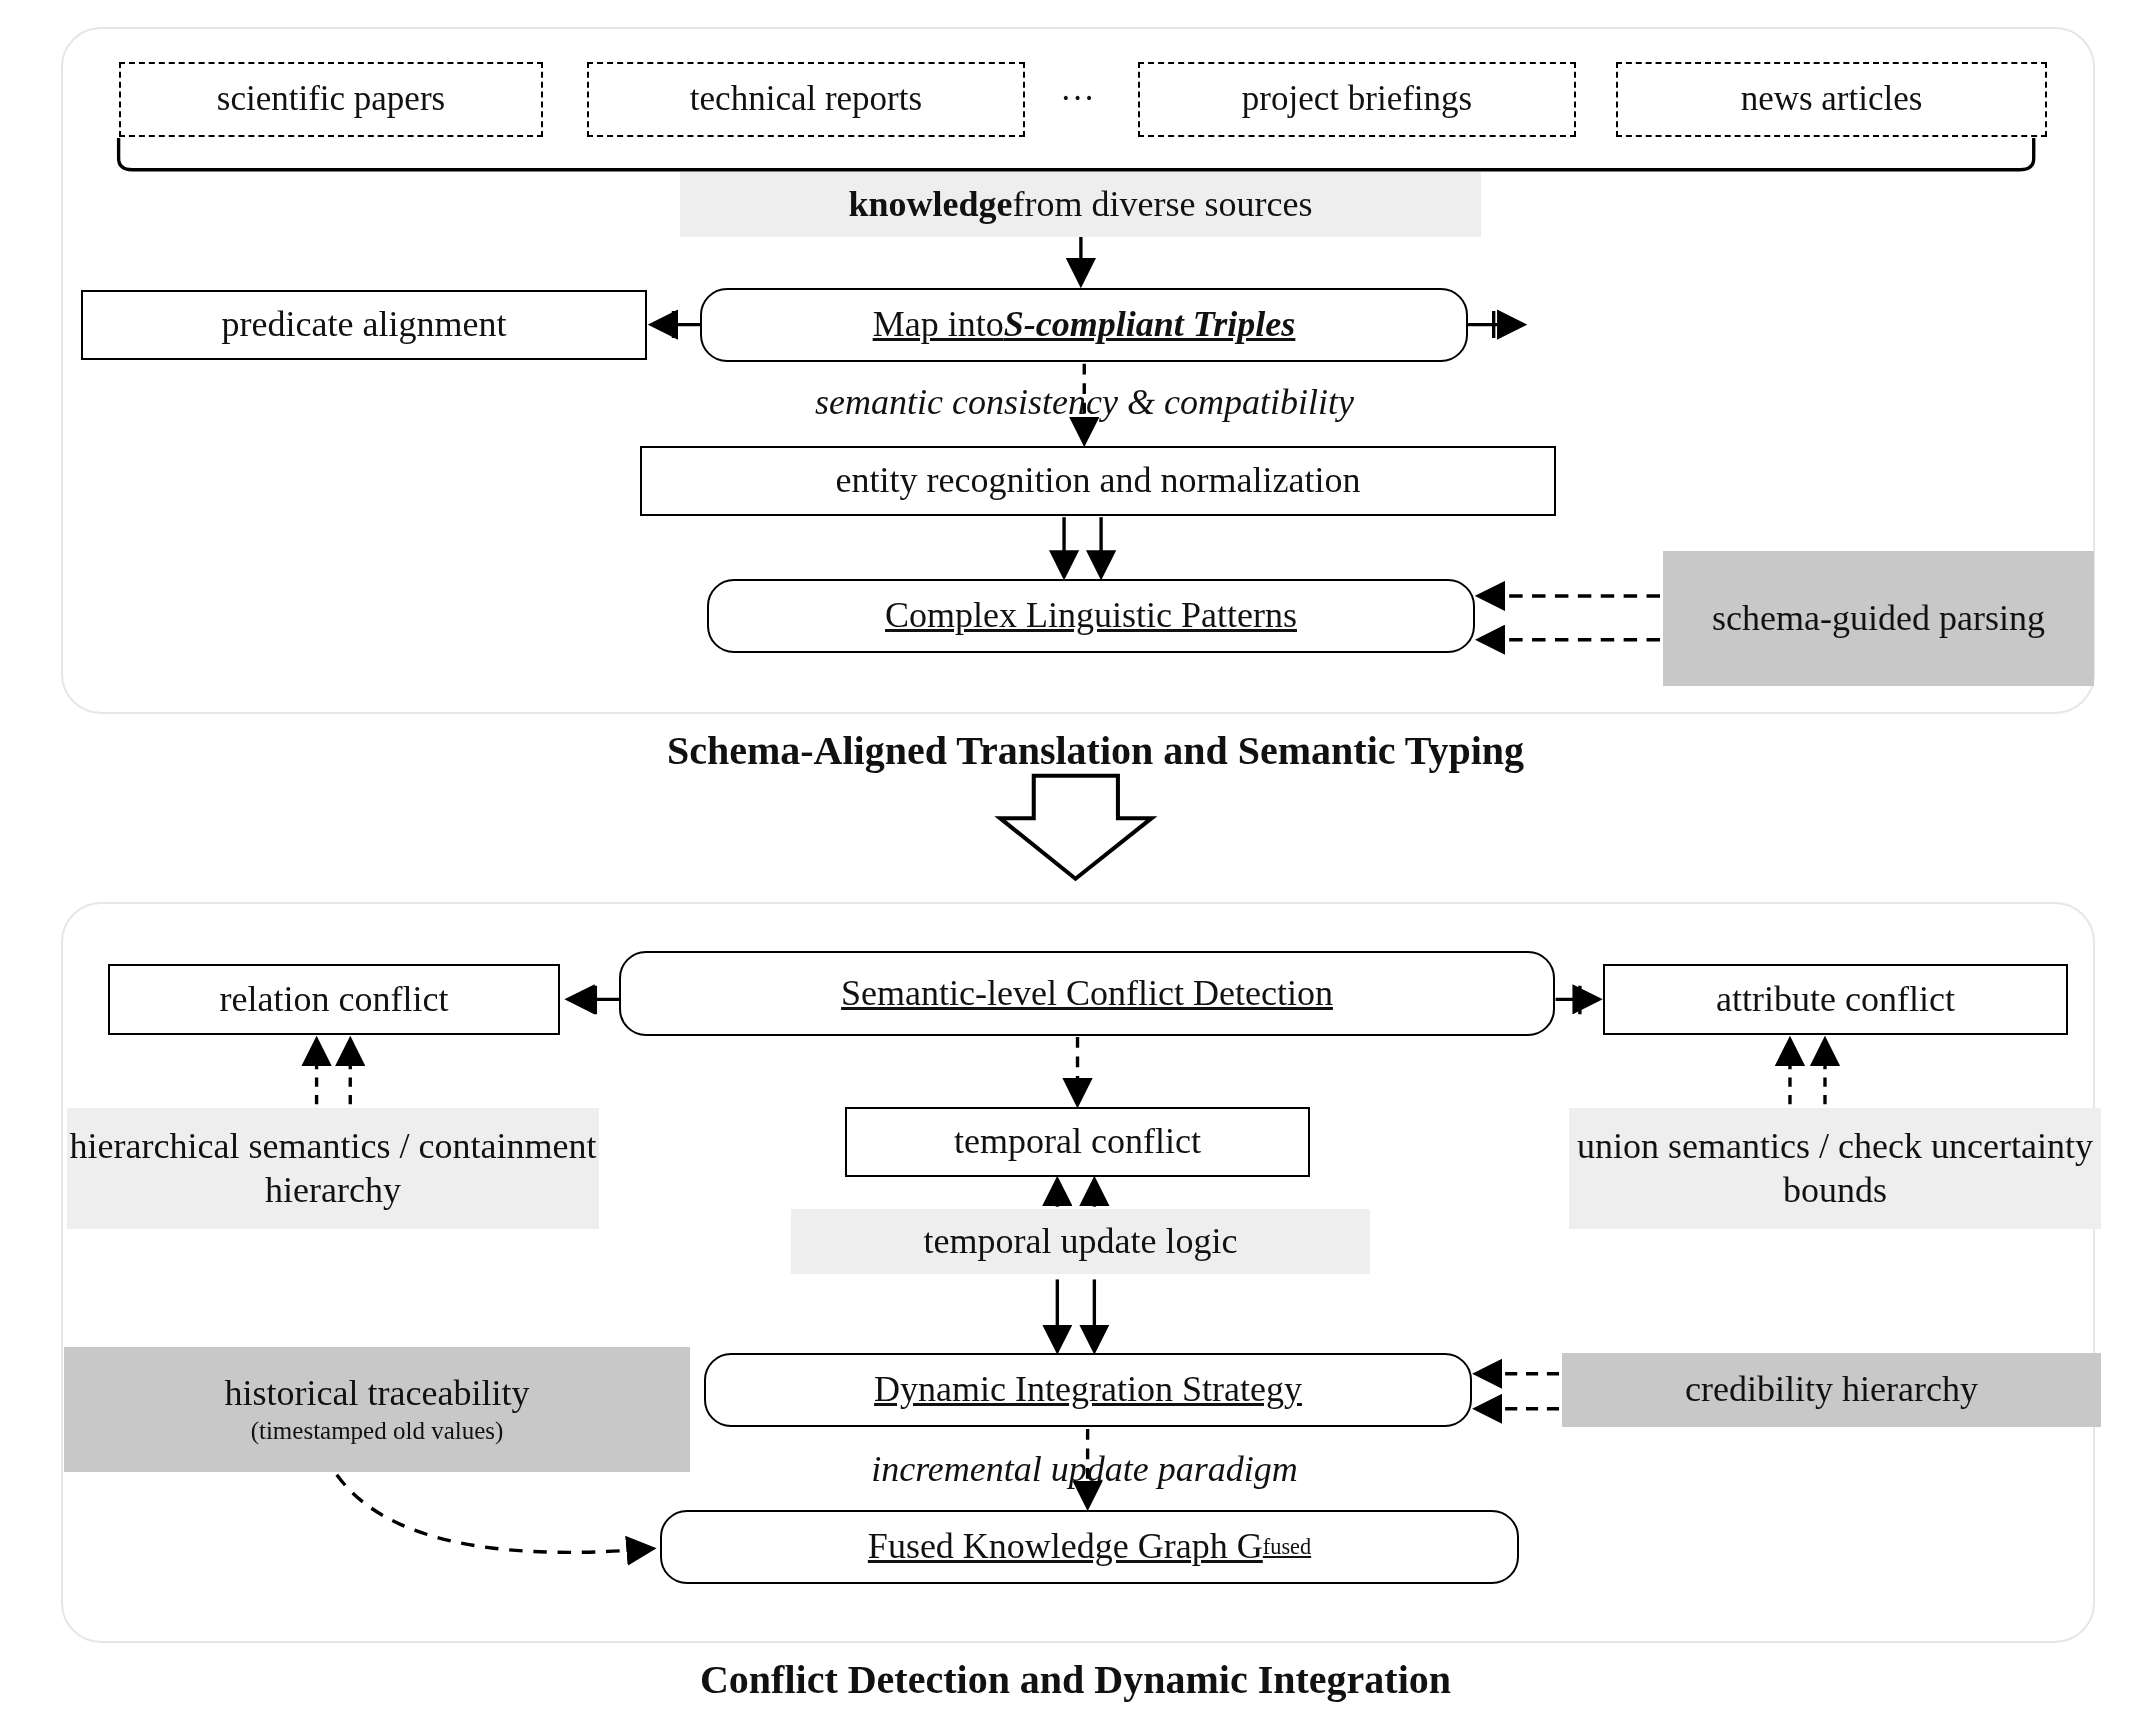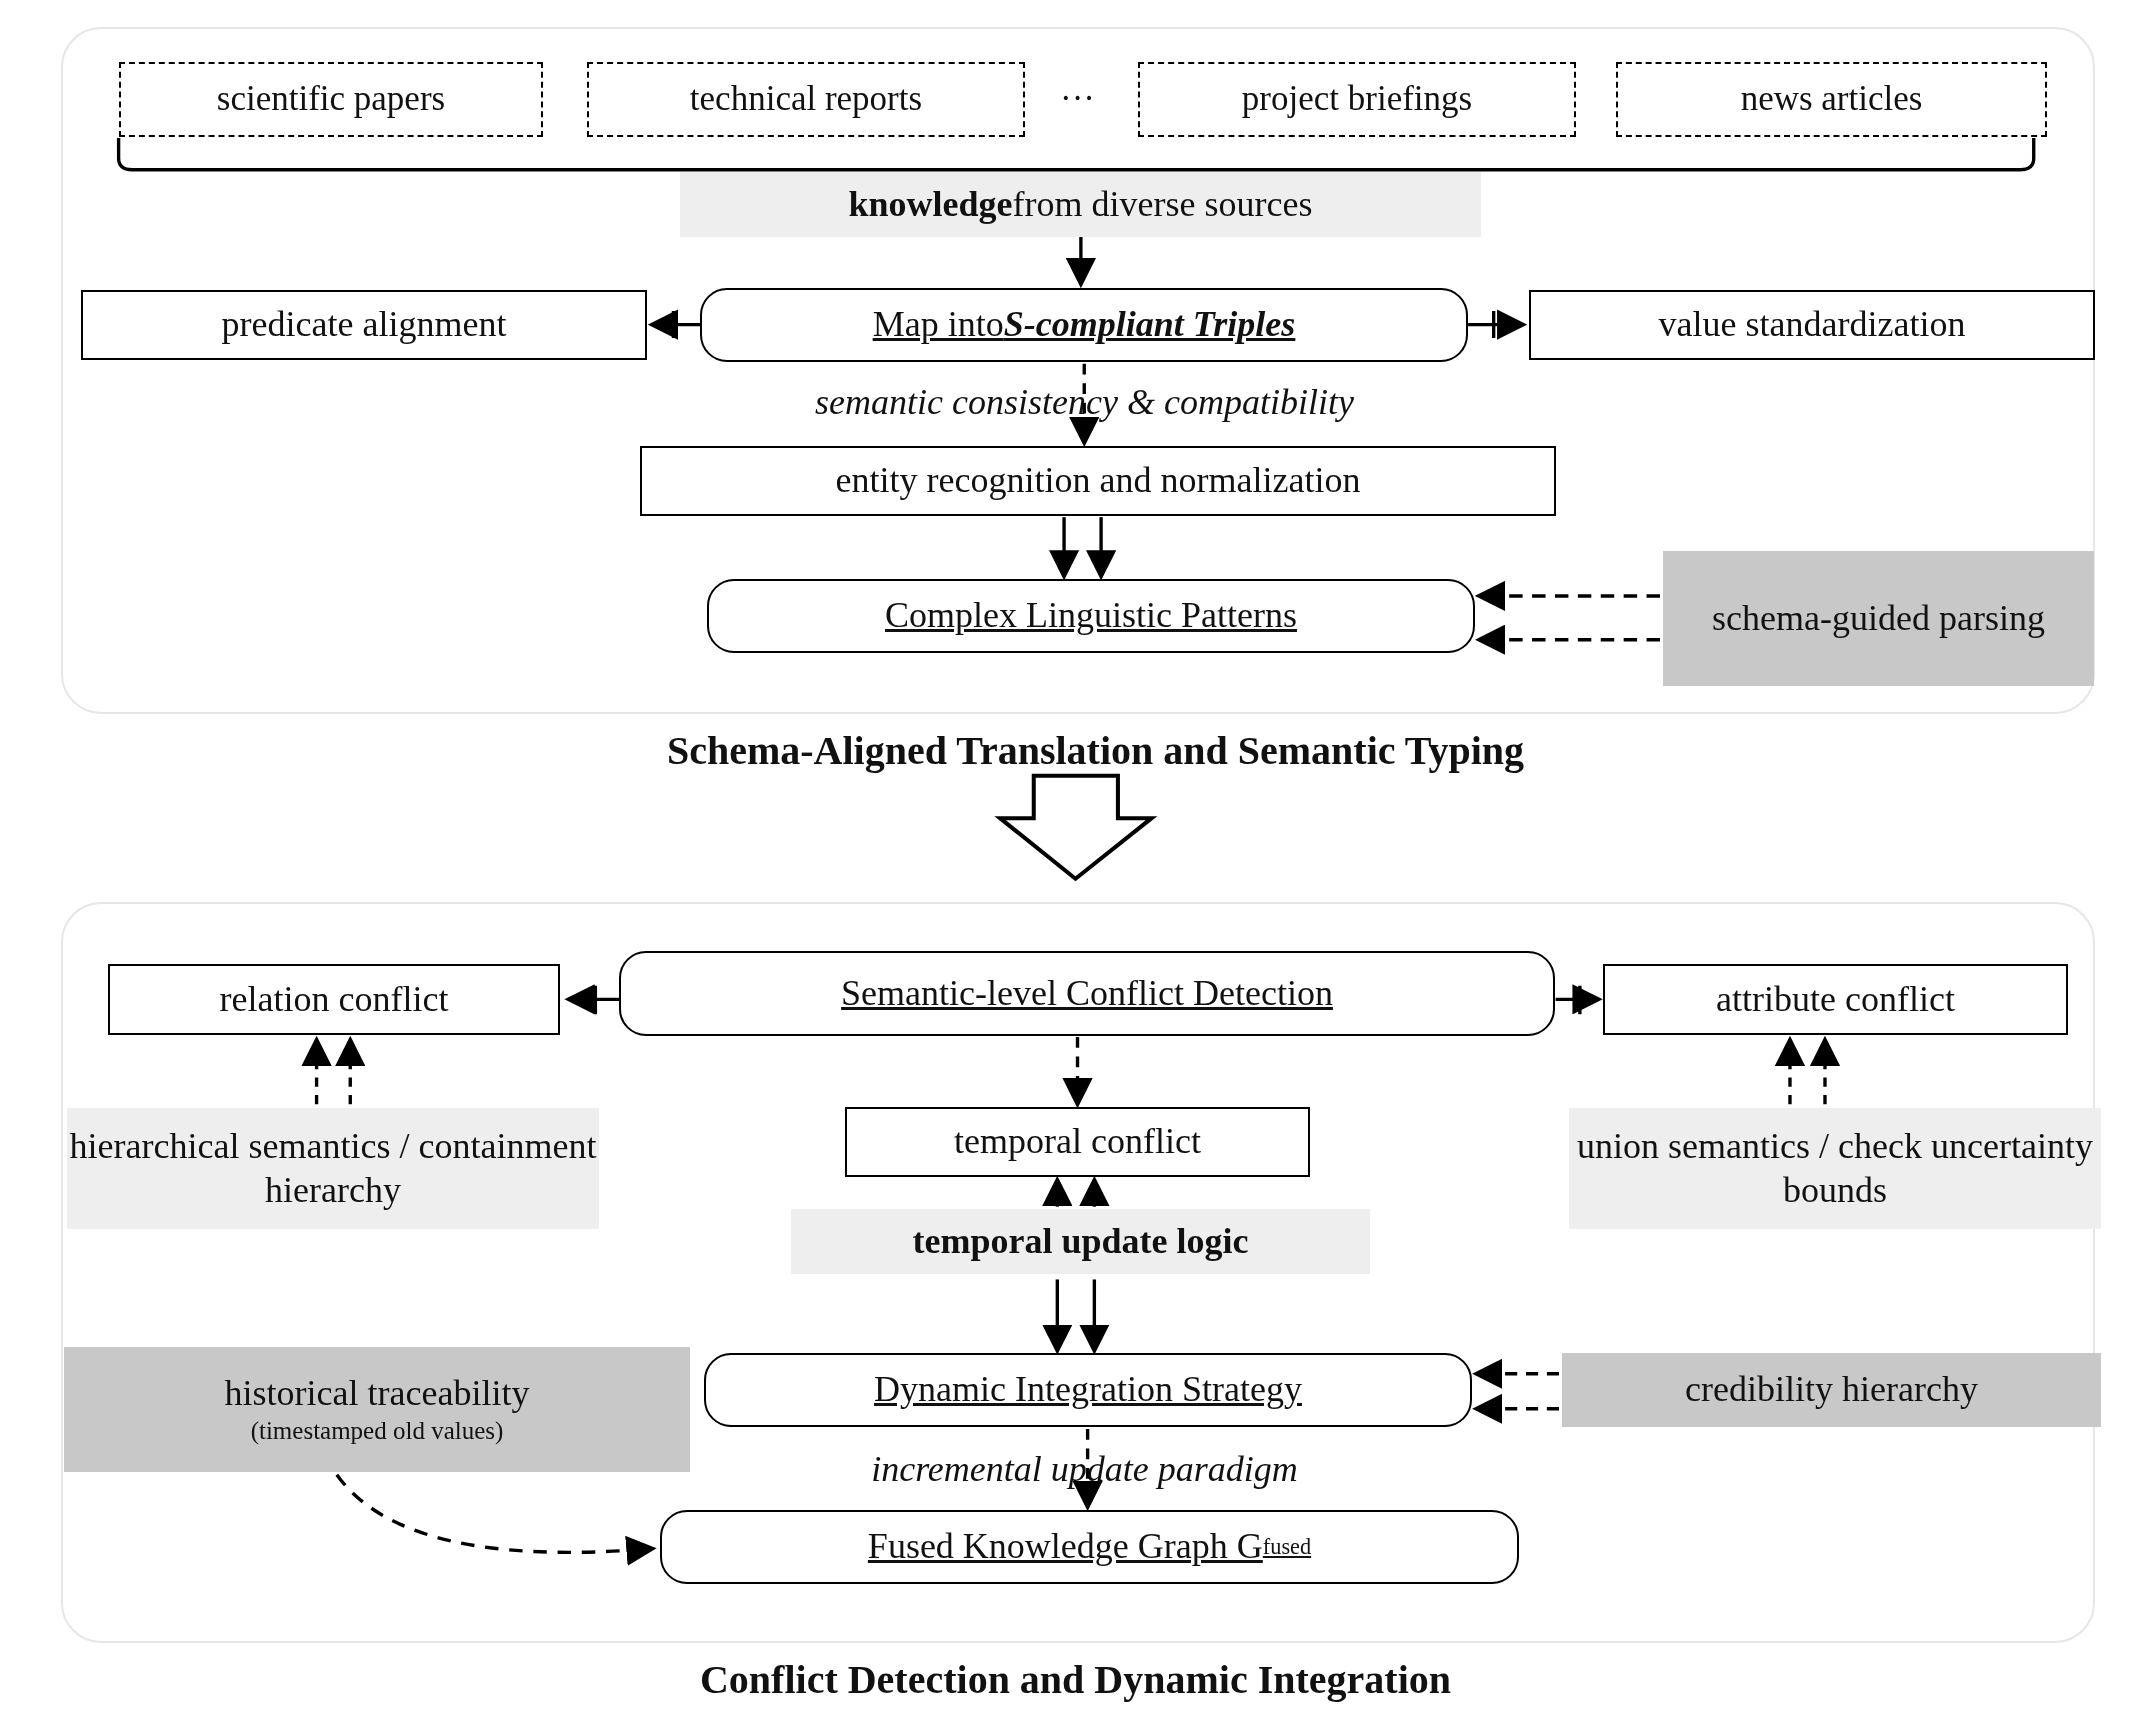--- a/index.html
+++ b/index.html
@@ -132,23 +132,20 @@
       <span> from diverse sources</span>
   </div>
 
   <div class="box f-box" style="left:81px; top:290px; width:566px; height:70px;">
     <span>predicate alignment</span>
   </div>
   <div class="box round f-box" style="left:700px; top:288px; width:768px; height:74px;">
     <span>Map into </span>
       <span class="bold italic">S-compliant Triples</span>
   </div>
-  <div class="box f-box" style="left:1529px; top:290px; width:566px; height:70px;">
-    <span>value standardization</span>
-  </div>
 
   <div class="plain f-box italic" style="left:593px; top:374px; width:983px; height:57px;">
     <span>semantic consistency &amp; compatibility</span>
   </div>
 
   <div class="box f-box" style="left:640px; top:446px; width:916px; height:70px;">
     <span>entity recognition and normalization</span>
   </div>
 
   <div class="box round f-box" style="left:707px; top:579px; width:768px; height:74px;">
@@ -179,21 +176,21 @@
     <span>hierarchical semantics / containment hierarchy</span>
   </div>
   <div class="shade-light f-box" style="left:1569px; top:1108px; width:532px; height:121px;">
     <span>union semantics / check uncertainty bounds</span>
   </div>
 
   <div class="box f-box" style="left:845px; top:1107px; width:465px; height:70px;">
     <span>temporal conflict</span>
   </div>
 
-  <div class="shade-light f-box" style="left:791px; top:1209px; width:579px; height:65px;font-weight:bold;">
+  <div class="shade-light f-box" style="left:791px; top:1209px; width:579px; height:65px;">
     <span>temporal update logic</span>
   </div>
 
   <div class="box round f-box" style="left:704px; top:1353px; width:768px; height:74px;">
     <span>Dynamic Integration Strategy</span>
   </div>
 
   <div class="shade-dark f-box" style="left:1562px; top:1353px; width:539px; height:74px;">
     <span>credibility hierarchy</span>
   </div>

